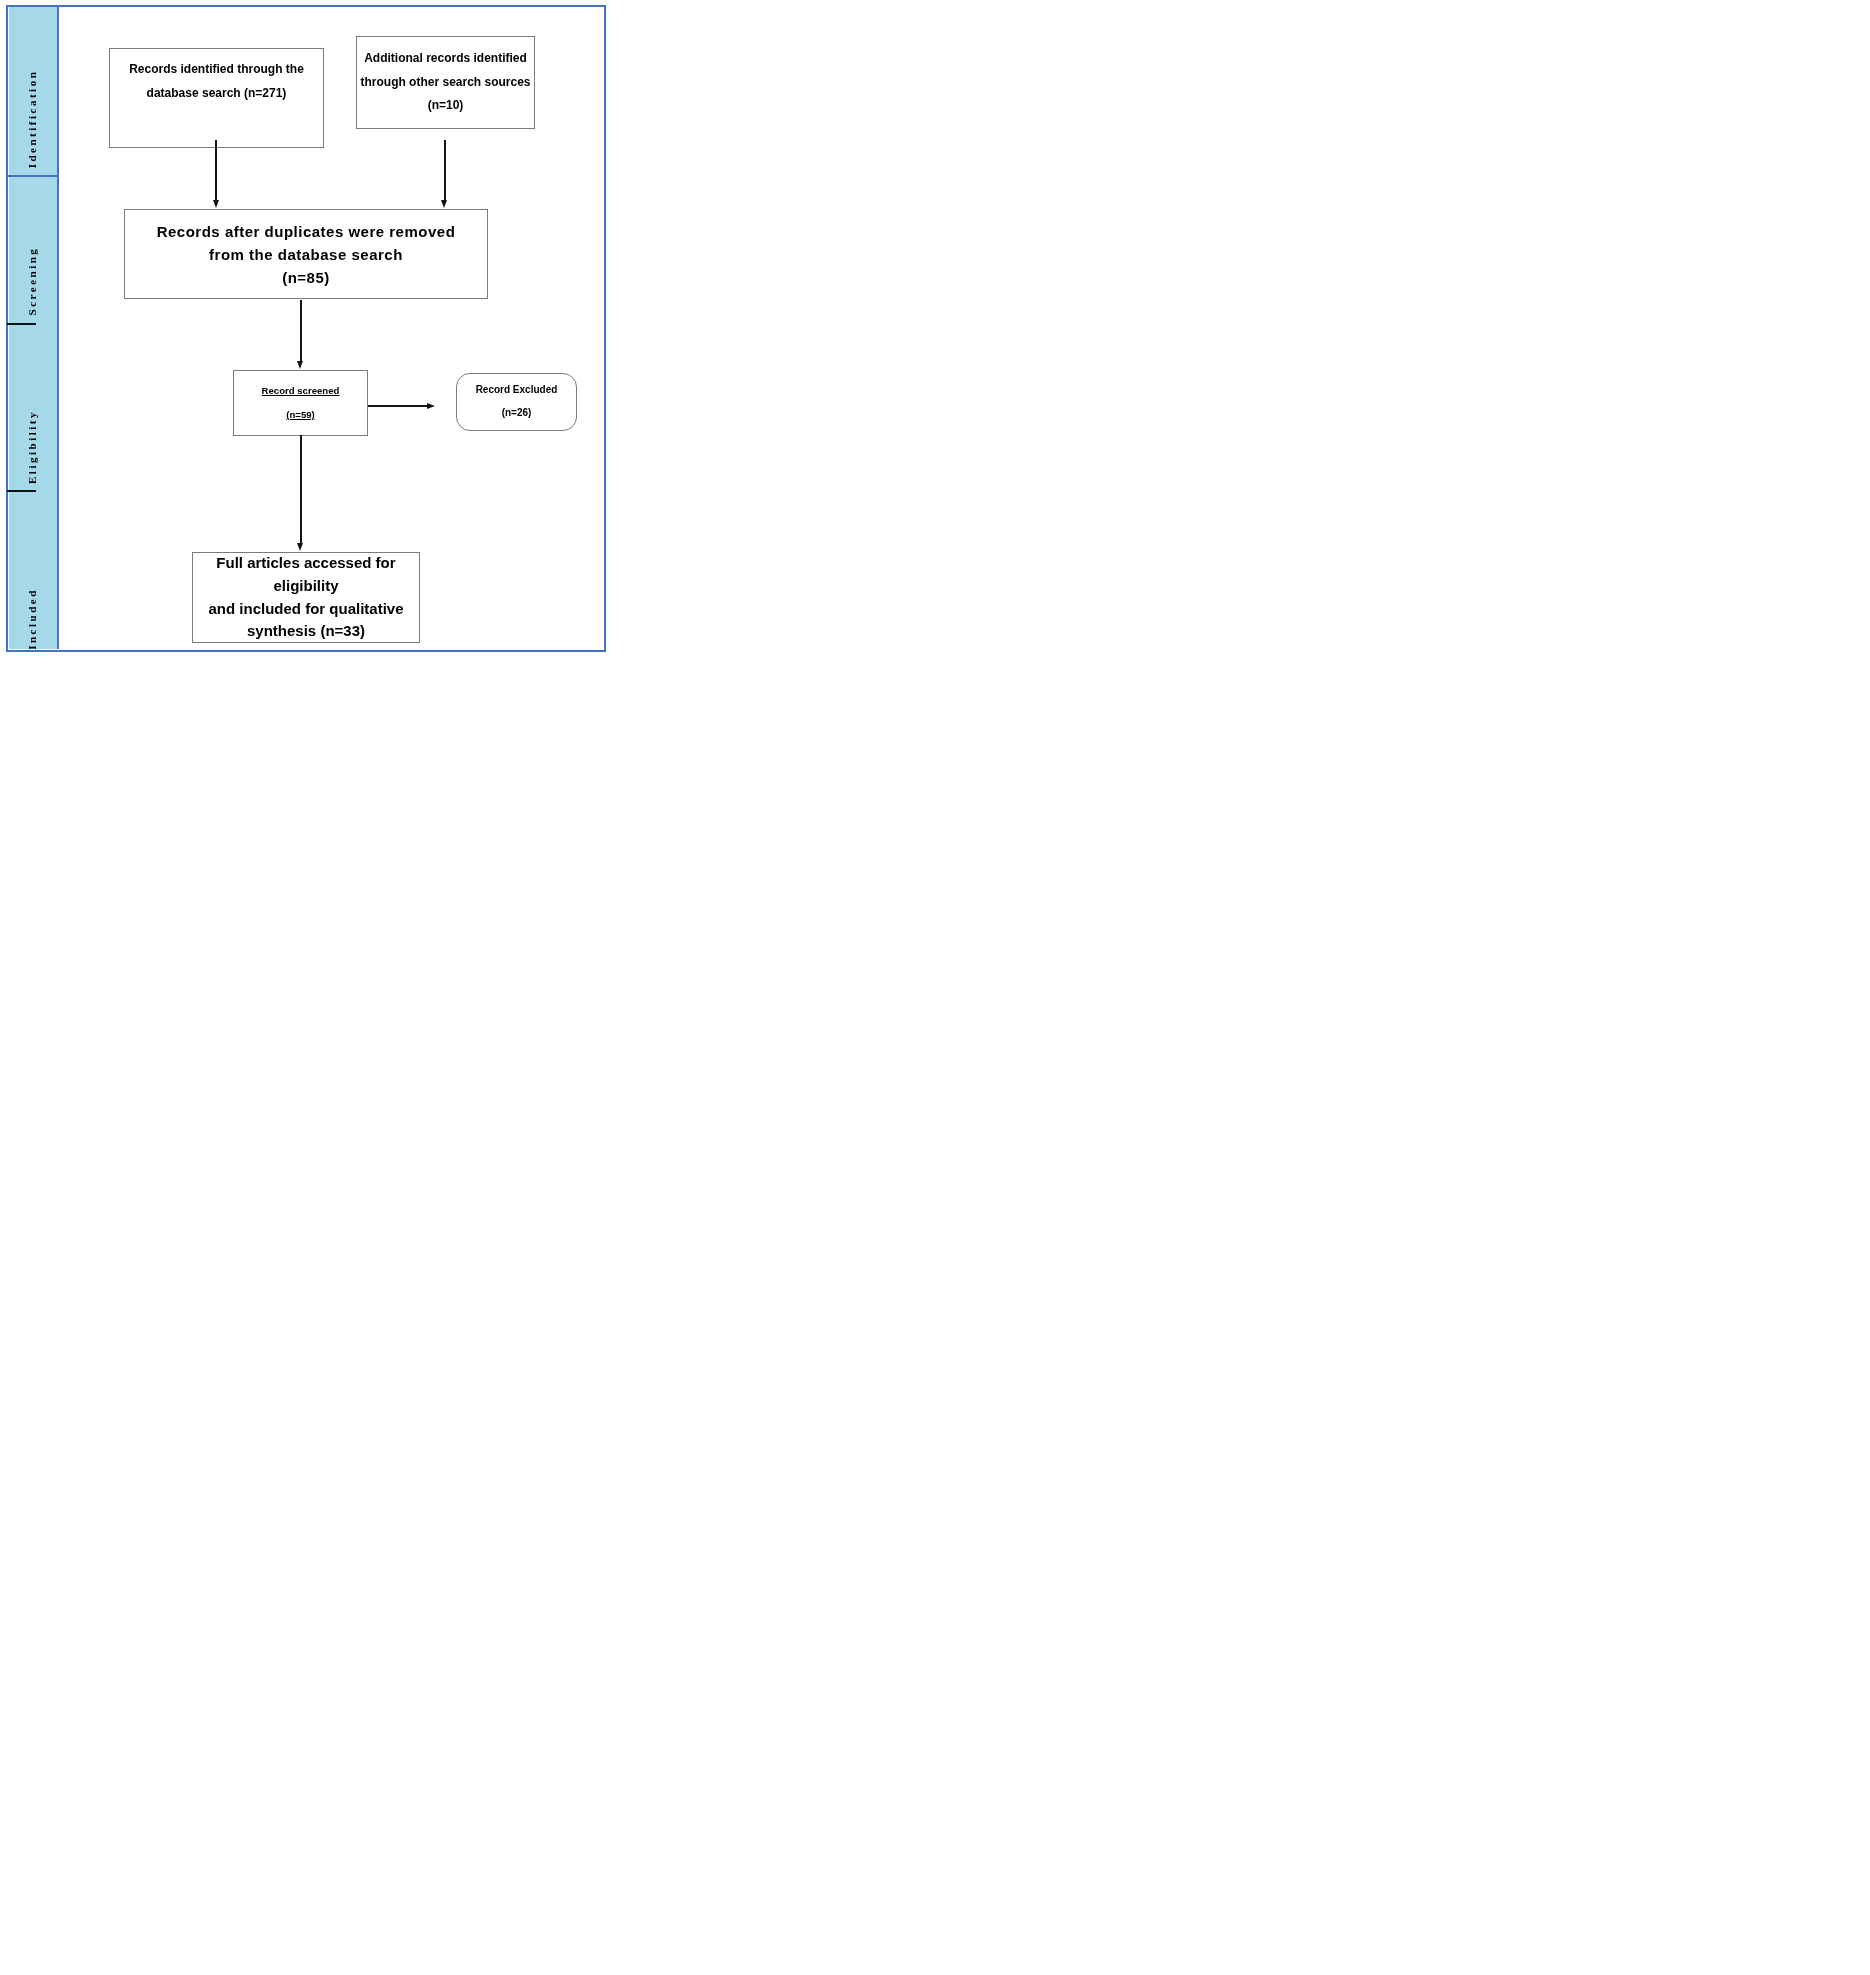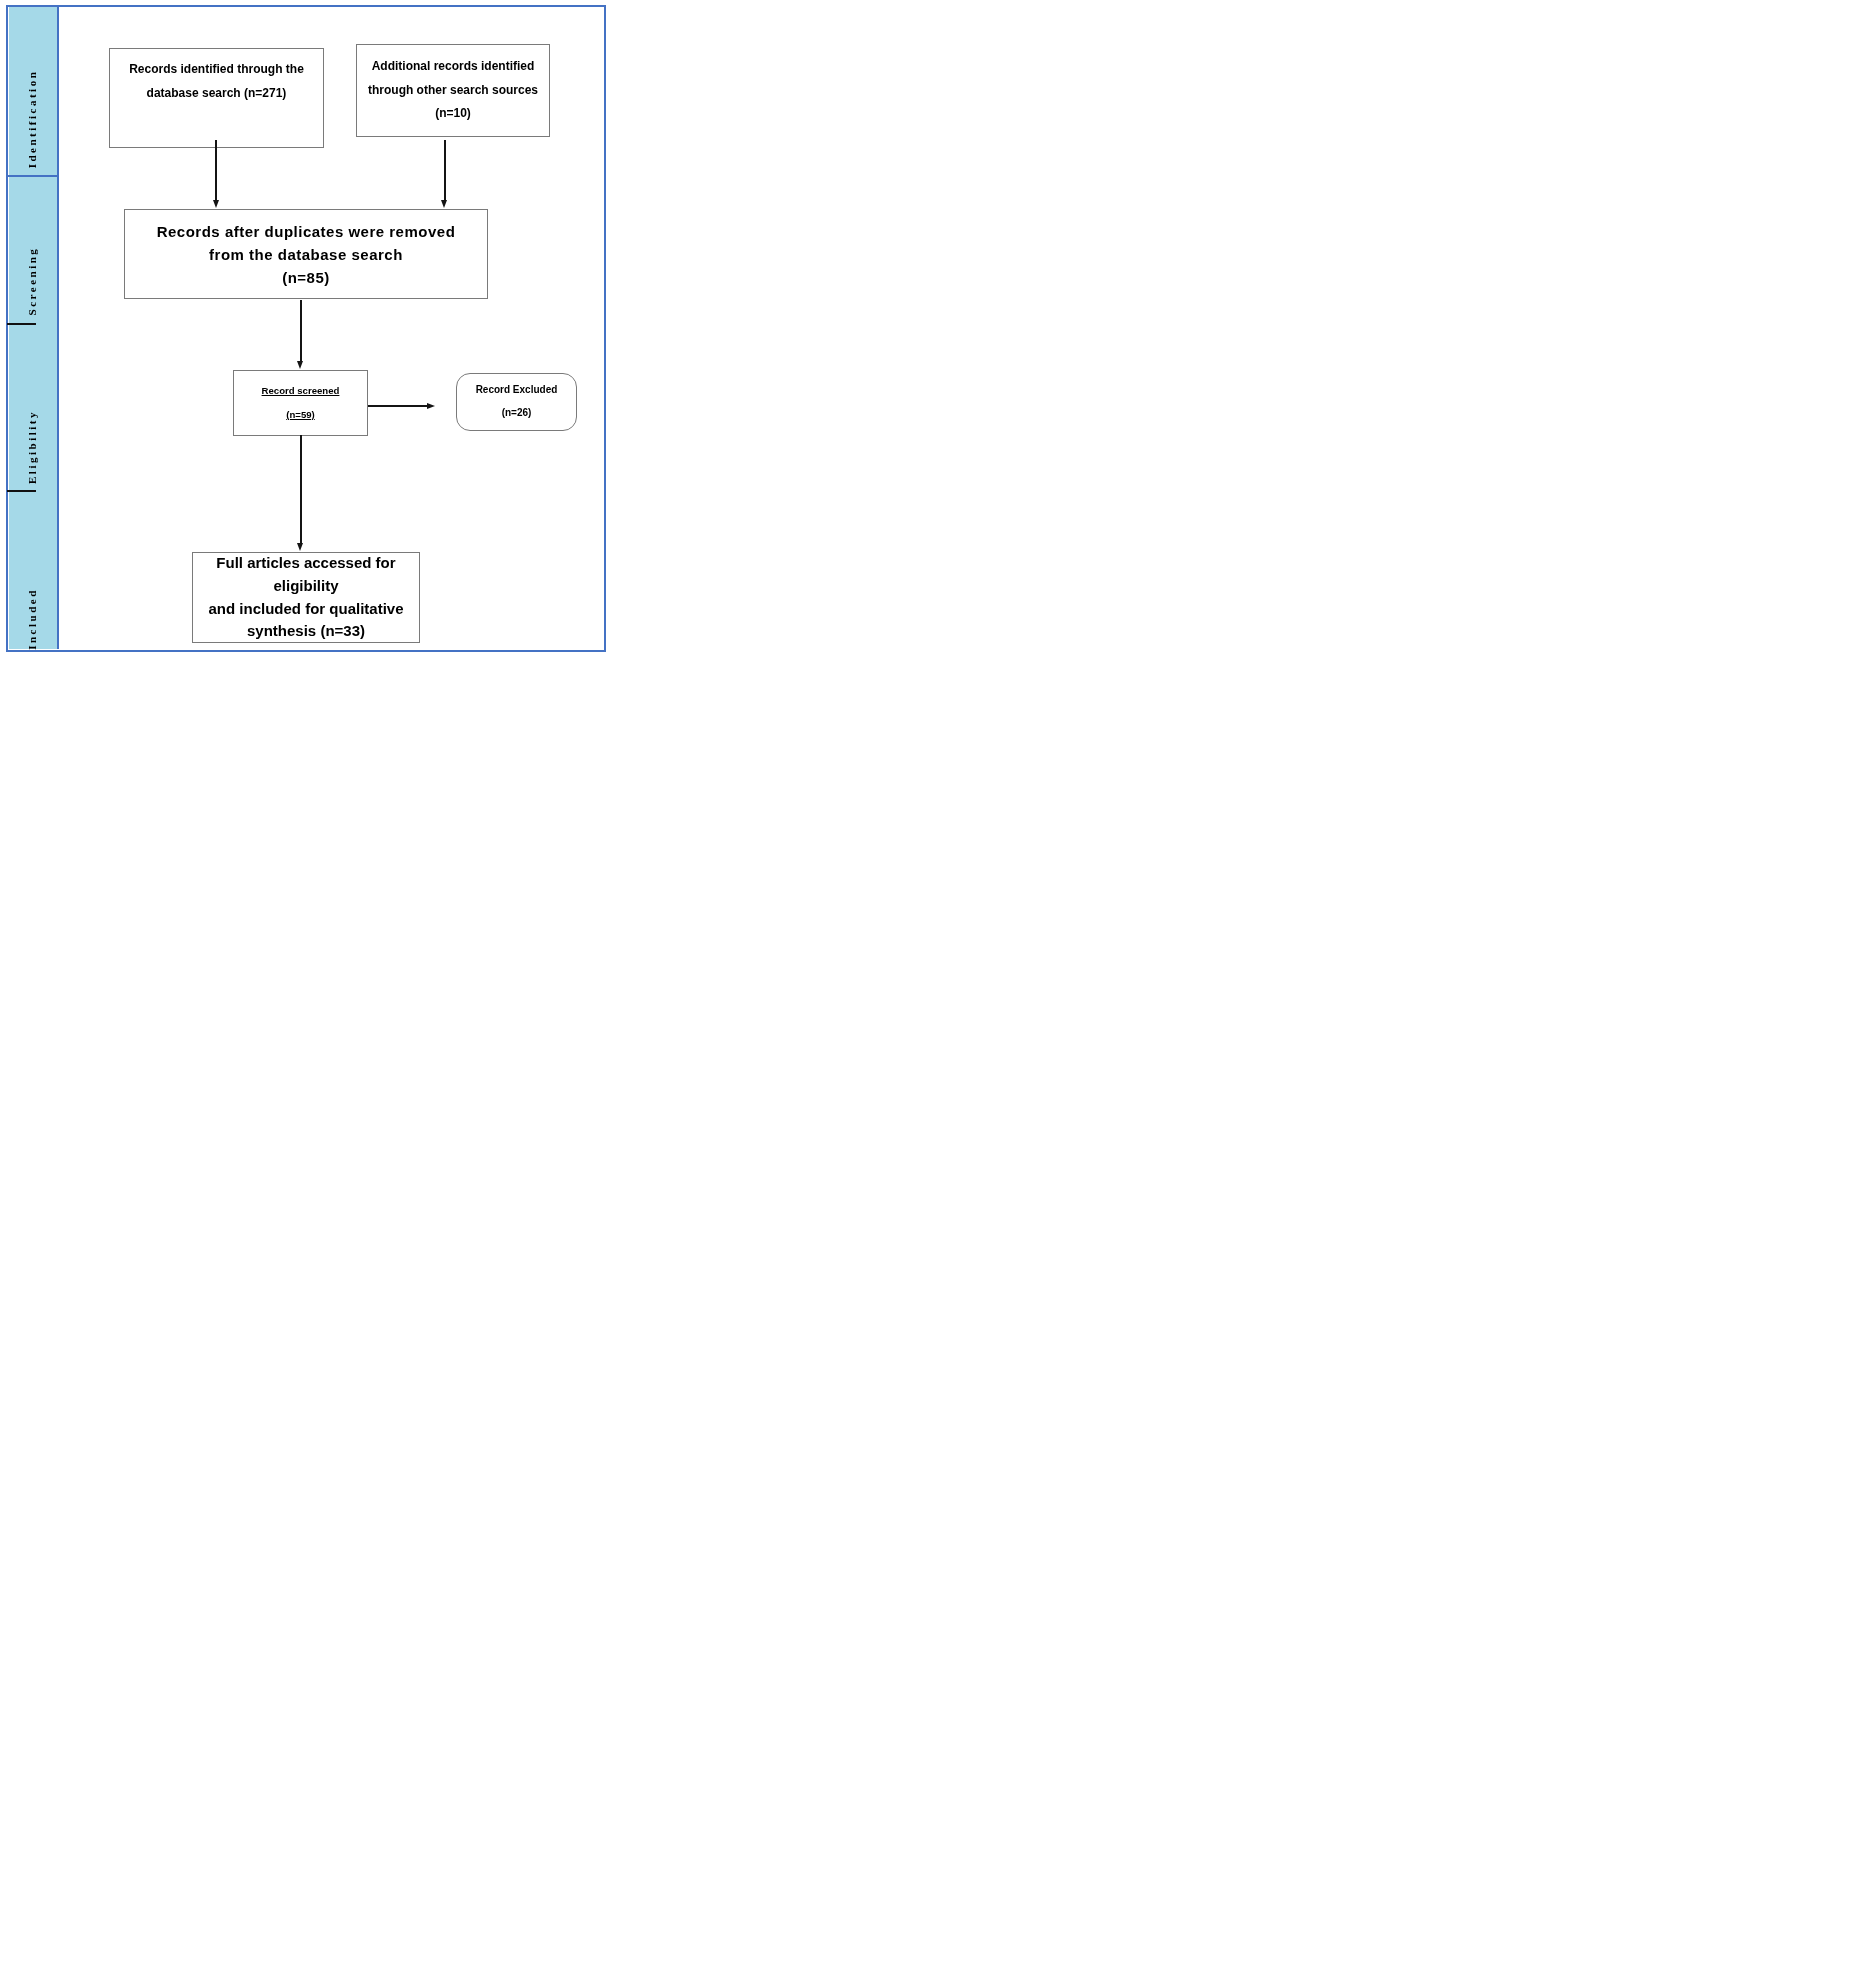--- a/index.html
+++ b/index.html
@@ -53,21 +53,21 @@
     display:flex;align-items:center;justify-content:center;
     text-align:center;
   }
   .box .label{
     white-space:pre-line;
     font-weight:bold;
     color:var(--text);
   }
   .box1{left:109px;top:48px;width:215px;height:100px;align-items:flex-start;}
   .box1 .label{font-size:12px;line-height:24px;padding-top:7.5px;}
-  .box2{left:356px;top:44px;width:194px;height:93px;justify-content:center;}
+  .box2{left:356px;top:36px;width:179px;height:93px;justify-content:center;}
   .box2 .label{font-size:12px;line-height:23.6px;}
   .box3{left:124px;top:209px;width:364px;height:90px;}
   .box3 .label{font-size:15px;line-height:23px;letter-spacing:0.5px;}
   .box4{left:233px;top:370px;width:135px;height:66px;}
   .box4 .label{font-size:9.6px;line-height:23.6px;text-decoration:underline;}
   .box5{left:456px;top:373px;width:121px;height:58px;border-radius:14px;}
   .box5 .label{font-size:10px;line-height:22.6px;}
   .box6{left:192px;top:552px;width:228px;height:91px;}
   .box6 .label{font-size:15px;line-height:22.6px;}
   

